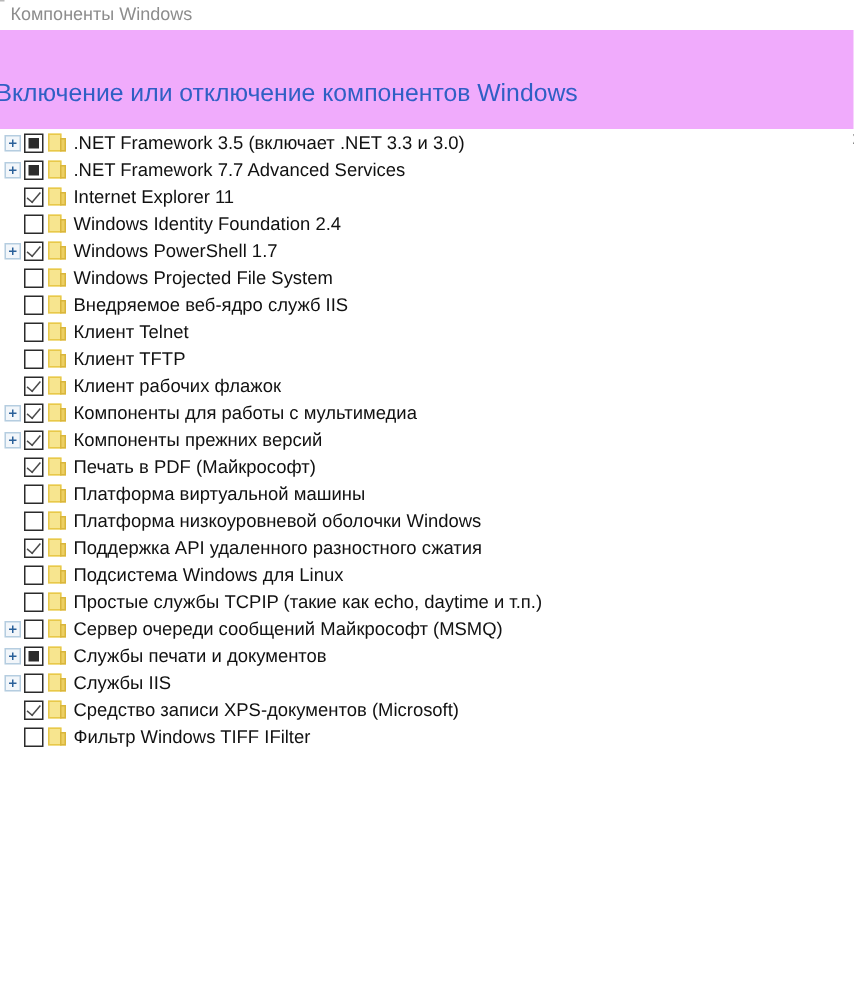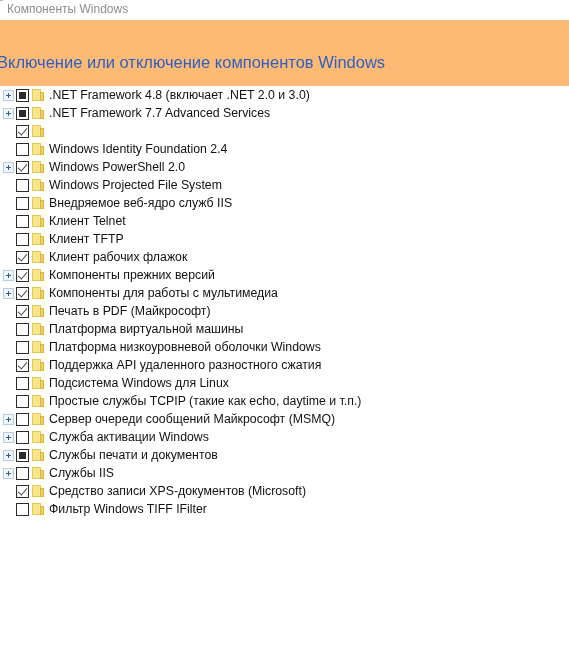--- a/index.html
+++ b/index.html
@@ -43,21 +43,21 @@
     line-height: 15px;
   }
 
   
   .header-band {
     position: absolute;
     left: 0;
     top: 20px;
     width: 569px;
     height: 66px;
-    background: #fdba74;
+    background: #f0abfc;
     box-sizing: border-box;
   }
   .header-title {
     position: absolute;
     left: -3px;
     top: 32px;
     font-size: 16.5px;
     color: #2f5fc4;
     white-space: nowrap;
     line-height: 21px;
@@ -204,54 +204,55 @@
 </div>
 
 <div class="list-area">
     <div class="row">
       <div class="expander"></div>
       <div class="checkbox partial"></div>
       <div class="folder">
         <div class="fbody"></div>
         <div class="ftab"></div>
       </div>
-      <div class="row-label">.NET Framework 4.8 (включает .NET 2.0 и 3.0)</div>
+      <div class="row-label">.NET Framework 3.5 (включает .NET 3.3 и 3.0)</div>
     </div>
     <div class="row">
       <div class="expander"></div>
       <div class="checkbox partial"></div>
       <div class="folder">
         <div class="fbody"></div>
         <div class="ftab"></div>
       </div>
       <div class="row-label">.NET Framework 7.7 Advanced Services</div>
     </div>
     <div class="row">
       <div class="checkbox checked"></div>
       <div class="folder">
         <div class="fbody"></div>
         <div class="ftab"></div>
       </div>
+      <div class="row-label">Internet Explorer 11</div>
     </div>
     <div class="row">
       <div class="checkbox"></div>
       <div class="folder">
         <div class="fbody"></div>
         <div class="ftab"></div>
       </div>
       <div class="row-label">Windows Identity Foundation 2.4</div>
     </div>
     <div class="row">
       <div class="expander"></div>
       <div class="checkbox checked"></div>
       <div class="folder">
         <div class="fbody"></div>
         <div class="ftab"></div>
       </div>
-      <div class="row-label">Windows PowerShell 2.0</div>
+      <div class="row-label">Windows PowerShell 1.7</div>
     </div>
     <div class="row">
       <div class="checkbox"></div>
       <div class="folder">
         <div class="fbody"></div>
         <div class="ftab"></div>
       </div>
       <div class="row-label">Windows Projected File System</div>
     </div>
     <div class="row">
@@ -286,32 +287,32 @@
       </div>
       <div class="row-label">Клиент рабочих флажок</div>
     </div>
     <div class="row">
       <div class="expander"></div>
       <div class="checkbox checked"></div>
       <div class="folder">
         <div class="fbody"></div>
         <div class="ftab"></div>
       </div>
+      <div class="row-label">Компоненты для работы с мультимедиа</div>
+    </div>
+    <div class="row">
+      <div class="expander"></div>
+      <div class="checkbox checked"></div>
+      <div class="folder">
+        <div class="fbody"></div>
+        <div class="ftab"></div>
+      </div>
       <div class="row-label">Компоненты прежних версий</div>
     </div>
     <div class="row">
-      <div class="expander"></div>
-      <div class="checkbox checked"></div>
-      <div class="folder">
-        <div class="fbody"></div>
-        <div class="ftab"></div>
-      </div>
-      <div class="row-label">Компоненты для работы с мультимедиа</div>
-    </div>
-    <div class="row">
       <div class="checkbox checked"></div>
       <div class="folder">
         <div class="fbody"></div>
         <div class="ftab"></div>
       </div>
       <div class="row-label">Печать в PDF (Майкрософт)</div>
     </div>
     <div class="row">
       <div class="checkbox"></div>
       <div class="folder">
@@ -356,29 +357,20 @@
       <div class="expander"></div>
       <div class="checkbox"></div>
       <div class="folder">
         <div class="fbody"></div>
         <div class="ftab"></div>
       </div>
       <div class="row-label">Сервер очереди сообщений Майкрософт (MSMQ)</div>
     </div>
     <div class="row">
       <div class="expander"></div>
-      <div class="checkbox"></div>
-      <div class="folder">
-        <div class="fbody"></div>
-        <div class="ftab"></div>
-      </div>
-      <div class="row-label">Служба активации Windows</div>
-    </div>
-    <div class="row">
-      <div class="expander"></div>
       <div class="checkbox partial"></div>
       <div class="folder">
         <div class="fbody"></div>
         <div class="ftab"></div>
       </div>
       <div class="row-label">Службы печати и документов</div>
     </div>
     <div class="row">
       <div class="expander"></div>
       <div class="checkbox"></div>

